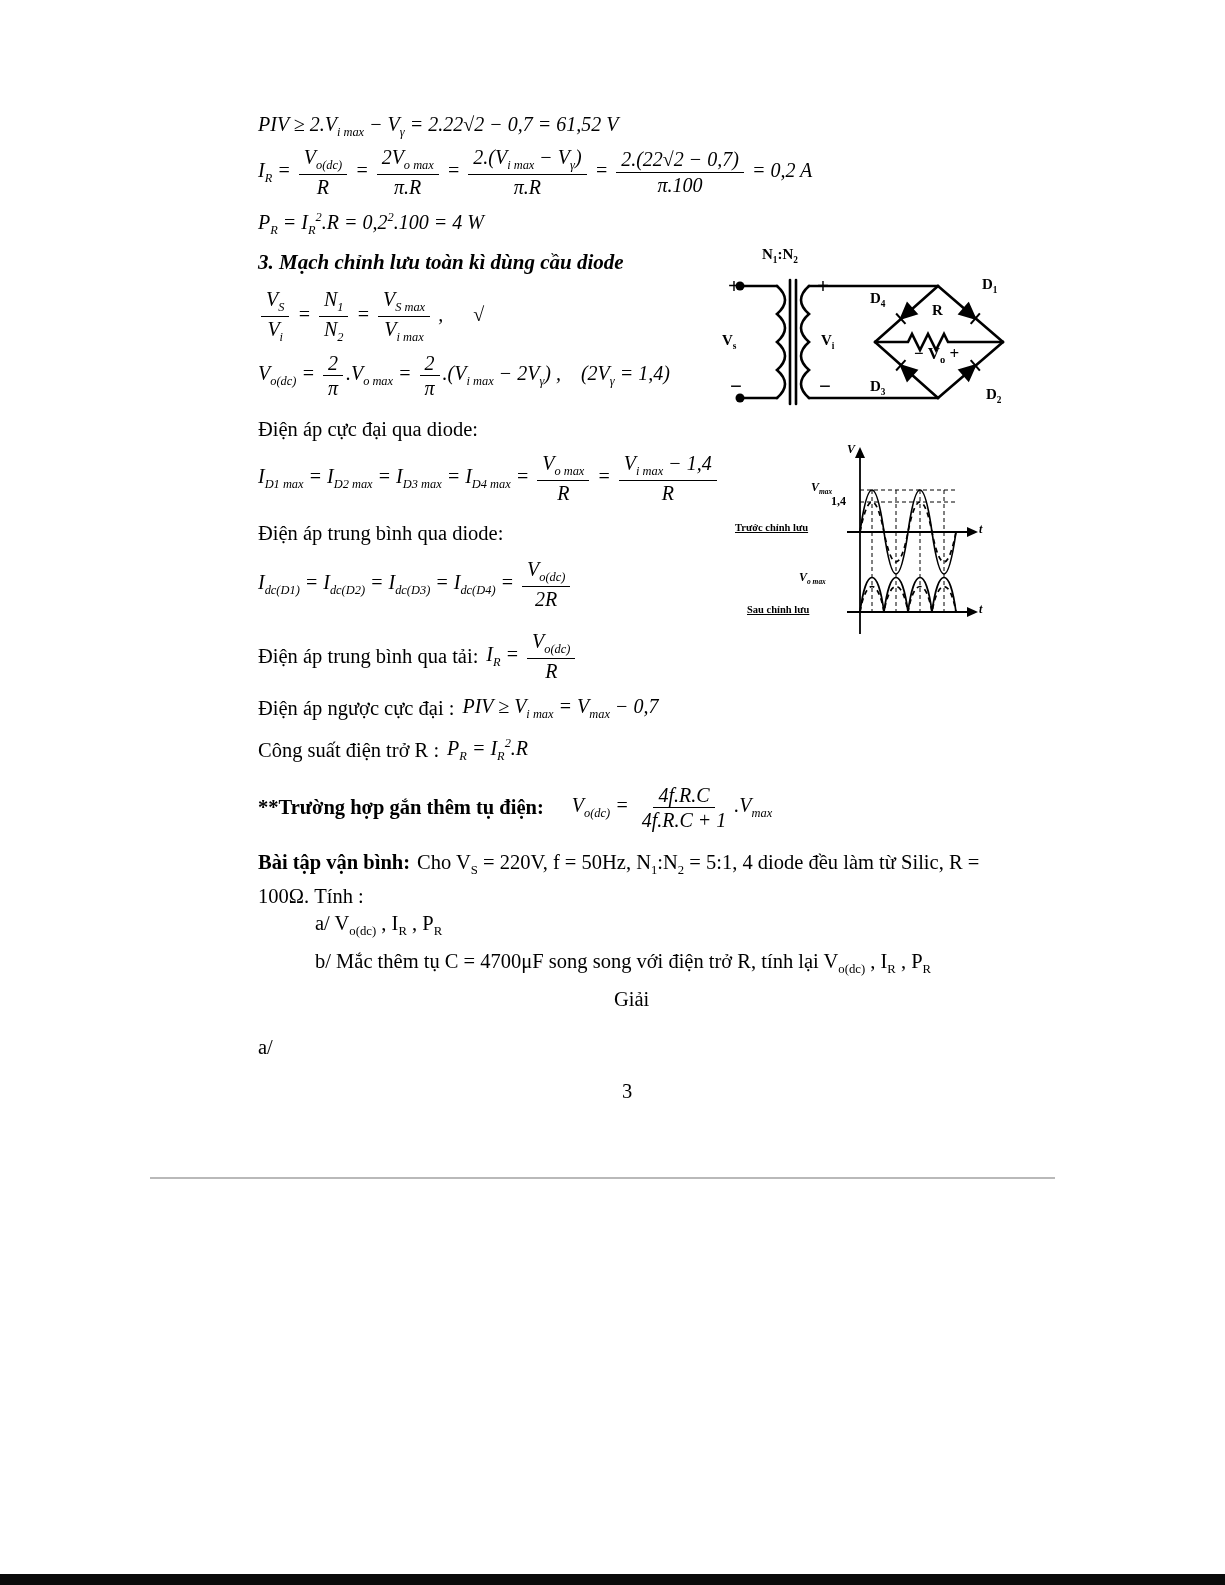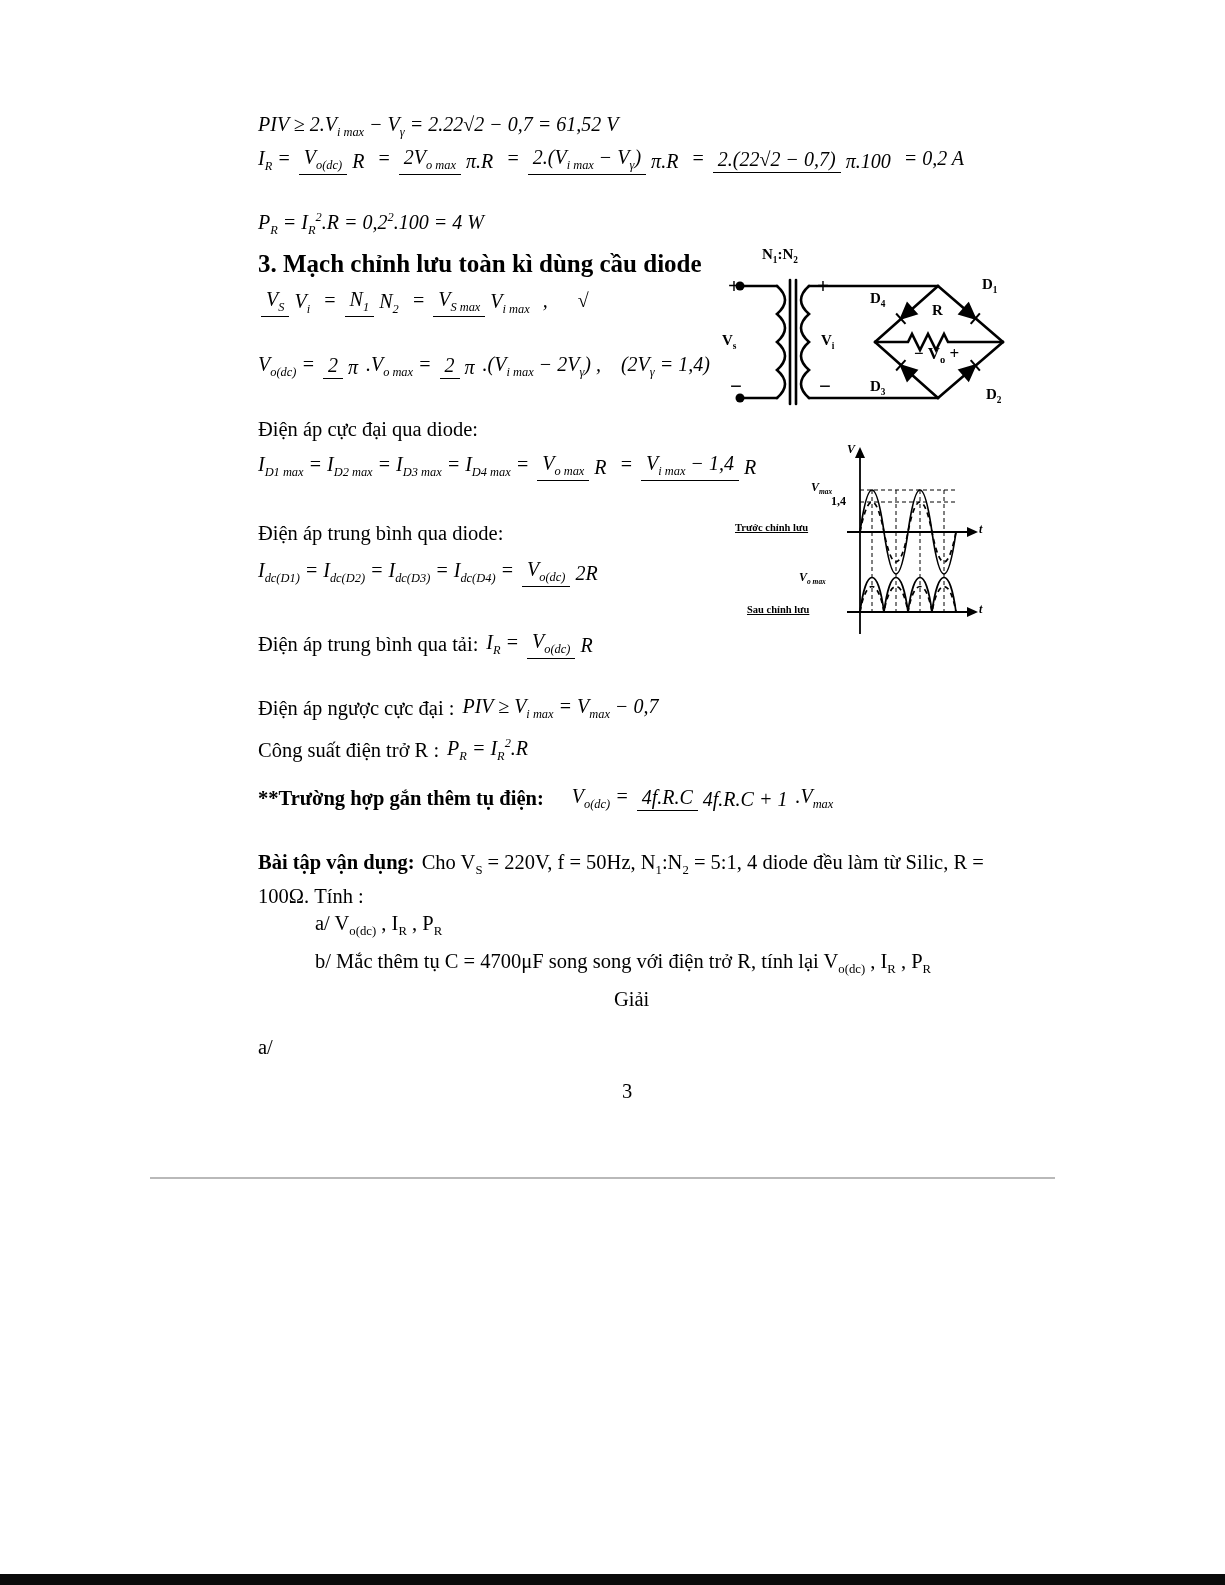--- a/index.html
+++ b/index.html
@@ -1,27 +1,27 @@
 <!DOCTYPE html>
 <html><head>
 <meta charset="utf-8">
 <style>
   html,body{margin:0;padding:0;}
   body{width:1225px;height:1585px;position:relative;background:#ffffff;color:#000;
        font-family:"Liberation Serif", serif;overflow:hidden;}
   .abs{position:absolute;}
   .tline{font-size:20.5px;white-space:pre;}
   .bold{font-weight:bold;}
-  .heading{font-size:25px;font-weight:bold;white-space:pre;}
+  .heading{font-size:21px;font-weight:bold;white-space:pre;font-style:italic;}
   .math{font-style:italic;font-size:20px;white-space:pre;line-height:1.25;}
   .m{white-space:pre;}
   .pm{white-space:normal;font-style:normal;margin-left:7px;}
   .math sub,.tline sub,.pm sub,.clabel sub,.wlabel sub{font-size:0.62em;}
   .math sup,.tline sup{font-size:0.62em;}
-  .frac{display:inline-flex;align-items:center;vertical-align:middle;
+  .frac{display:inline-flex;flex-direction:column;align-items:center;vertical-align:middle;
         margin:0 3px;line-height:1.12;text-align:center;}
   .frac .num{display:block;padding:0 5px 1px;border-bottom:1.5px solid #000;}
   .frac .den{display:block;padding:1px 5px 0;}
   .row{display:flex;align-items:center;gap:8px;}
   .para{font-size:20.5px;line-height:1.6;}
   .clabel{position:absolute;font-weight:bold;font-size:15px;white-space:pre;}
   .csign{position:absolute;font-weight:bold;font-size:21px;line-height:1;}
   .wlabel{position:absolute;font-size:12px;font-style:italic;white-space:pre;font-weight:bold;}
   .wtag{position:absolute;font-size:10.5px;font-weight:bold;white-space:pre;text-decoration:underline;}
   .hr1{background:#b9b9b9;}
@@ -65,21 +65,21 @@
   <span class="tline">Công suất điện trở R :</span>
   <span class="math">P<sub>R</sub> = I<sub>R</sub><sup>2</sup>.R</span>
 </div>
 
 <div class="abs row" style="left:258px;top:784px;gap:28px">
   <span class="tline bold">**Trường hợp gắn thêm tụ điện:</span>
   <span class="math">V<sub>o(dc)</sub> = <span class="frac"><span class="num">4f.R.C</span><span class="den">4f.R.C + 1</span></span>.V<sub>max</sub></span>
 </div>
 
 <div class="abs para" style="left:258px;top:846px;width:756px">
-  <span class="bold">Bài tập vận dụng:</span><span class="pm">Cho V<sub>S</sub> = 220V, f = 50Hz, N<sub>1</sub>:N<sub>2</sub> = 5:1, 4 diode đều làm từ Silic, R = 100Ω. Tính :</span>
+  <span class="bold">Bài tập vận bình:</span><span class="pm">Cho V<sub>S</sub> = 220V, f = 50Hz, N<sub>1</sub>:N<sub>2</sub> = 5:1, 4 diode đều làm từ Silic, R = 100Ω. Tính :</span>
 </div>
 
 <div class="abs tline m" style="left:315px;top:912px">a/ V<sub>o(dc)</sub> , I<sub>R</sub> , P<sub>R</sub></div>
 
 <div class="abs tline m" style="left:315px;top:950px">b/ Mắc thêm tụ C = 4700μF song song với điện trở R, tính lại V<sub>o(dc)</sub> , I<sub>R</sub> , P<sub>R</sub></div>
 
 <div class="abs tline" style="left:614px;top:988px">Giải</div>
 
 <div class="abs tline" style="left:258px;top:1036px">a/</div>
 

